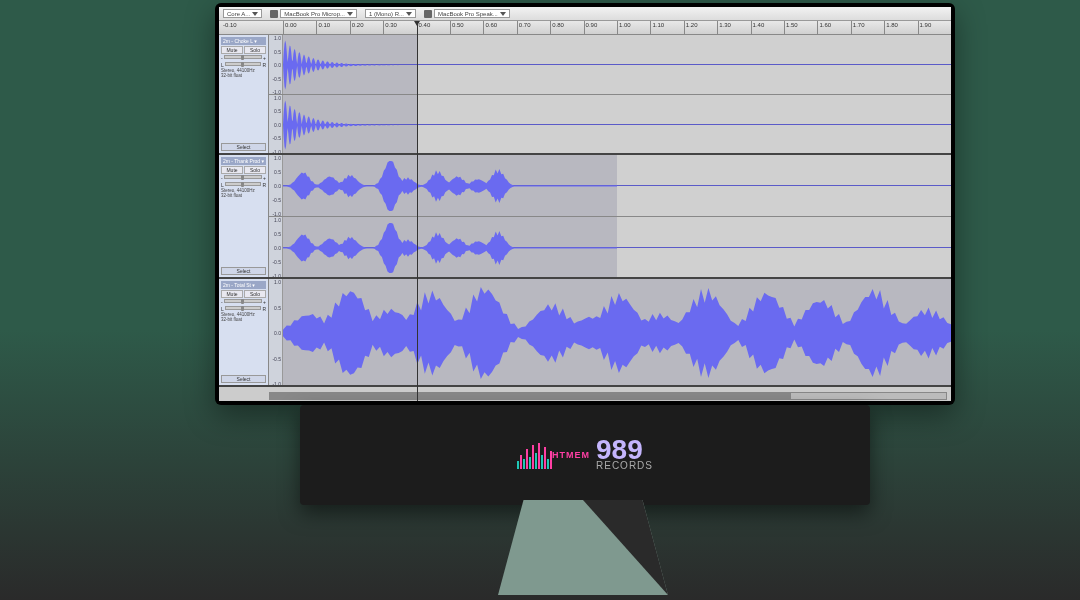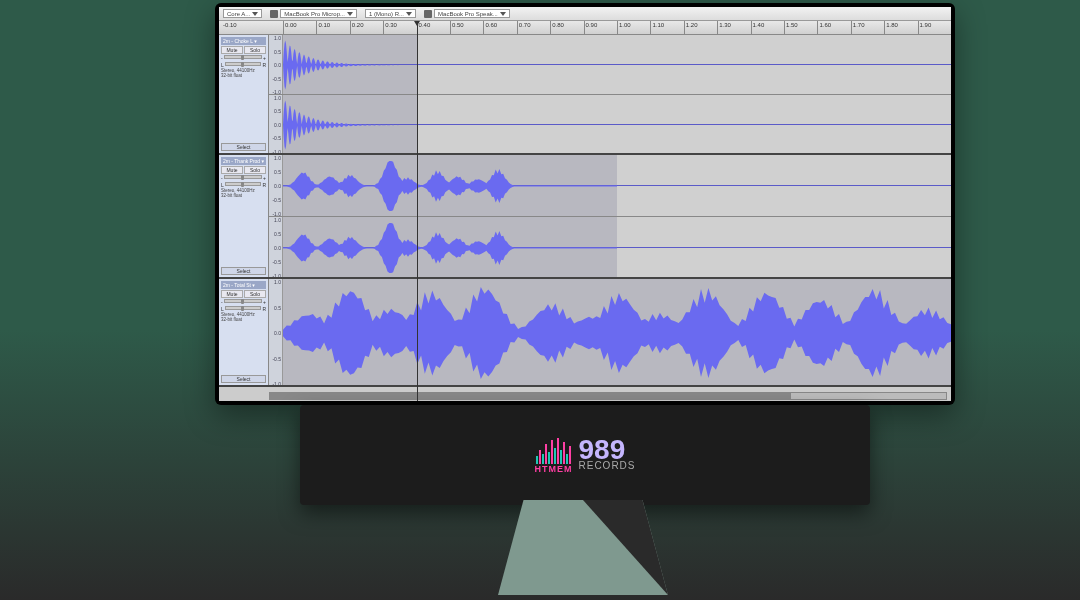--- a/index.html
+++ b/index.html
@@ -296,21 +296,21 @@
 
     <div class="playhead" id="playhead" style="left: 197.6px; top: 14px; bottom: 0px;"></div>
 
     <div class="hscroll">
       <div class="hscroll-thumb"></div>
     </div>
   </div>
 </div>
 
 <div class="monitor-base">
-  <div style="display:flex;flex-direction:column;align-items:center;">
+  <div style="display:flex;flex-direction:row;align-items:center;">
     <div class="logo-bars">
       <span style="height:8px"></span>
         <span style="height:14px"></span>
         <span style="height:10px"></span>
       <span style="height:20px"></span>
         <span style="height:12px"></span>
         <span style="height:24px"></span>
       <span style="height:16px"></span>
         <span style="height:26px"></span>
         <span style="height:14px"></span>

